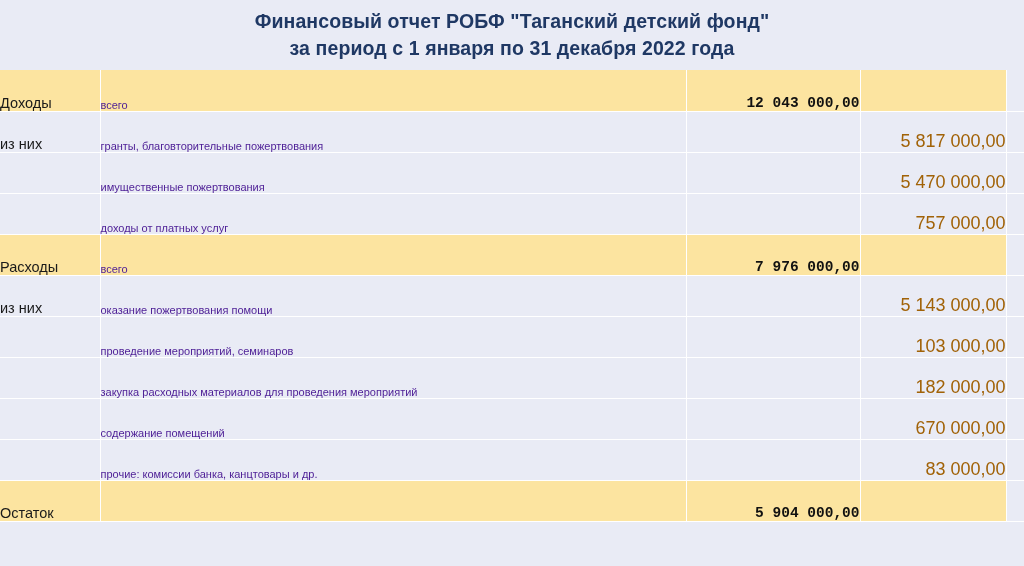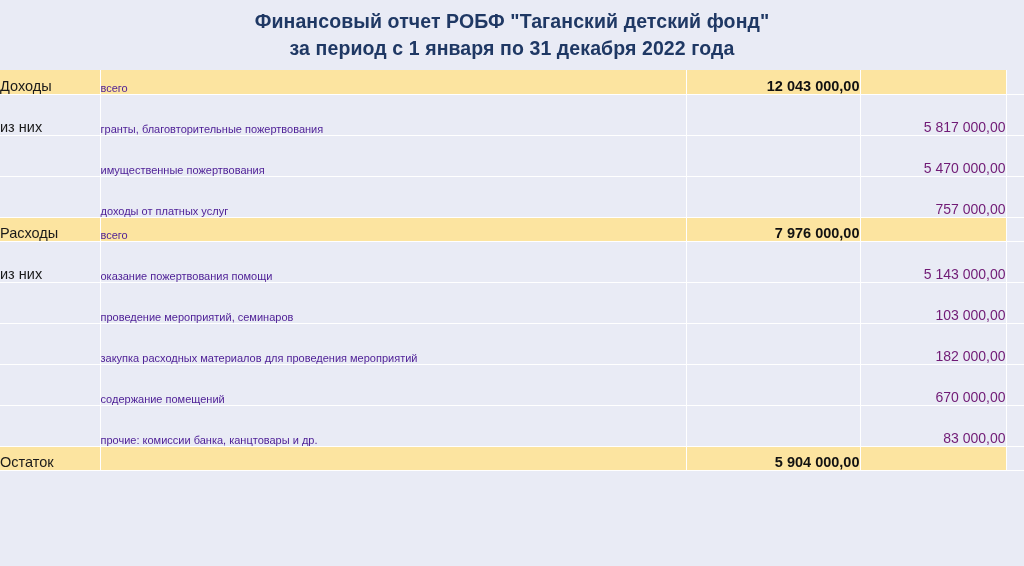--- a/index.html
+++ b/index.html
@@ -92,31 +92,32 @@
     color: #4c1d95;
     white-space: nowrap;
   }
   .cell-mid {
     padding: 0 8px 6px 0;
     font-size: 14.5px;
     text-align: right;
     font-weight: bold;
     color: #111111;
     white-space: nowrap;
+    font-family: Liberation Mono, monospace;
   }
   .cell-val {
     padding: 0 8px 6px 0;
-    font-size: 14px;
+    font-size: 18px;
     text-align: right;
-    color: #701a75;
+    color: #a16207;
     white-space: nowrap;
   }
   .cell-empty { padding: 0; }
 
-  .r-tall  { height: 24px; }
+  .r-tall  { height: 41px; }
   .r-mid   { height: 41px; }
 </style>
 </head>
 <body>
 
 <div class="report">
 
   <div class="title-block">
     <div class="title-line">Финансовый отчет РОБФ "Таганский детский фонд"</div>
     <div class="title-line">за период  с 1 января по 31 декабря  2022 года</div>

